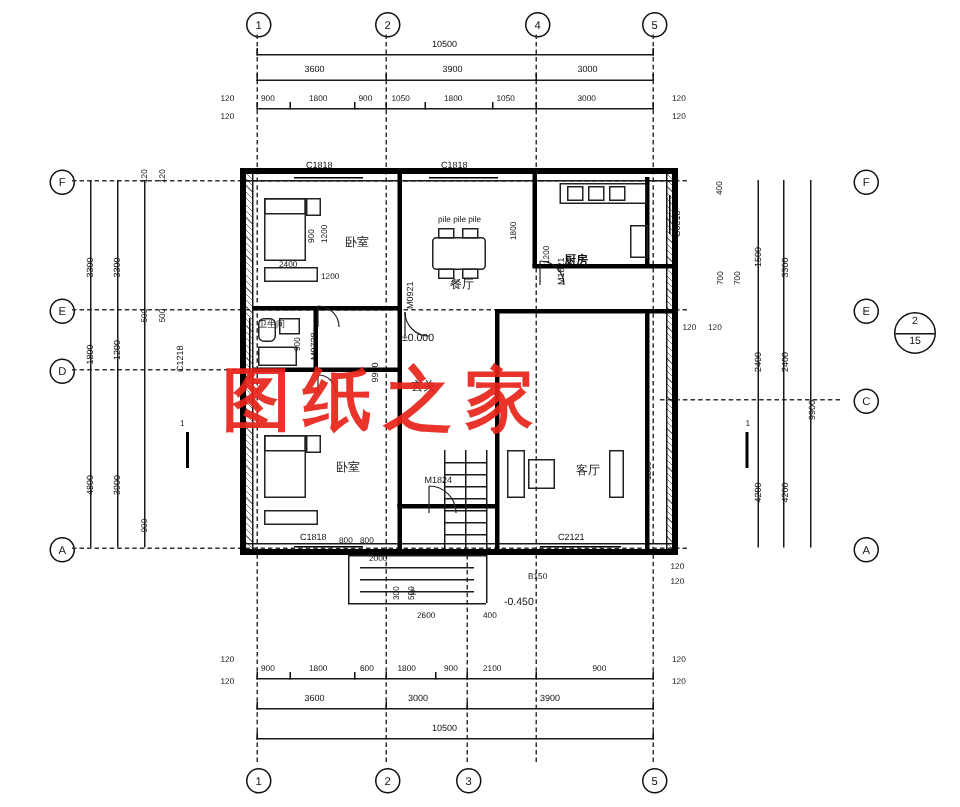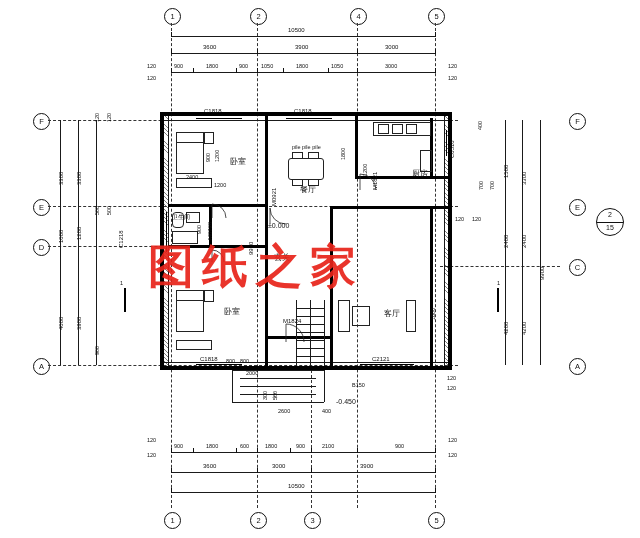--- a/index.html
+++ b/index.html
@@ -252,21 +252,21 @@
   <div class="ln h" style="left:196px;top:368px;width:46px;background:#000;height:1px;"></div>
   <div class="ln h" style="left:360px;top:364px;width:54px;background:#000;height:1px;"></div>
   <div class="ln h" style="left:360px;top:368px;width:54px;background:#000;height:1px;"></div>
   <div class="ln v" style="left:162px;top:212px;height:40px;background:#000;"></div>
   <div class="ln v" style="left:166px;top:212px;height:40px;background:#000;"></div>
   <div class="ln v" style="left:446px;top:130px;height:26px;background:#000;"></div>
   <div class="ln v" style="left:450px;top:130px;height:26px;background:#000;"></div>
 
   <div class="txt cn" style="left:230px;top:158px;">卧室</div>
   <div class="txt cn" style="left:300px;top:186px;">餐厅</div>
-  <div class="txt cn" style="left:412px;top:170px;">厨房</div>
+  <div class="txt cn" style="left:376px;top:170px;font-weight:bold;">厨房</div>
   <div class="txt sm" style="left:172px;top:214px;font-size:6px;">卫生间</div>
   <div class="txt cn" style="left:274px;top:254px;">玄关</div>
   <div class="txt cn" style="left:224px;top:308px;">卧室</div>
   <div class="txt cn" style="left:384px;top:310px;">客厅</div>
 
   <div class="txt" style="left:204px;top:108px;">C1818</div>
   <div class="txt" style="left:294px;top:108px;">C1818</div>
   <div class="txt" style="left:200px;top:356px;">C1818</div>
   <div class="txt" style="left:372px;top:356px;">C2121</div>
   <div class="txt rot" style="left:118px;top:248px;">C1218</div>

